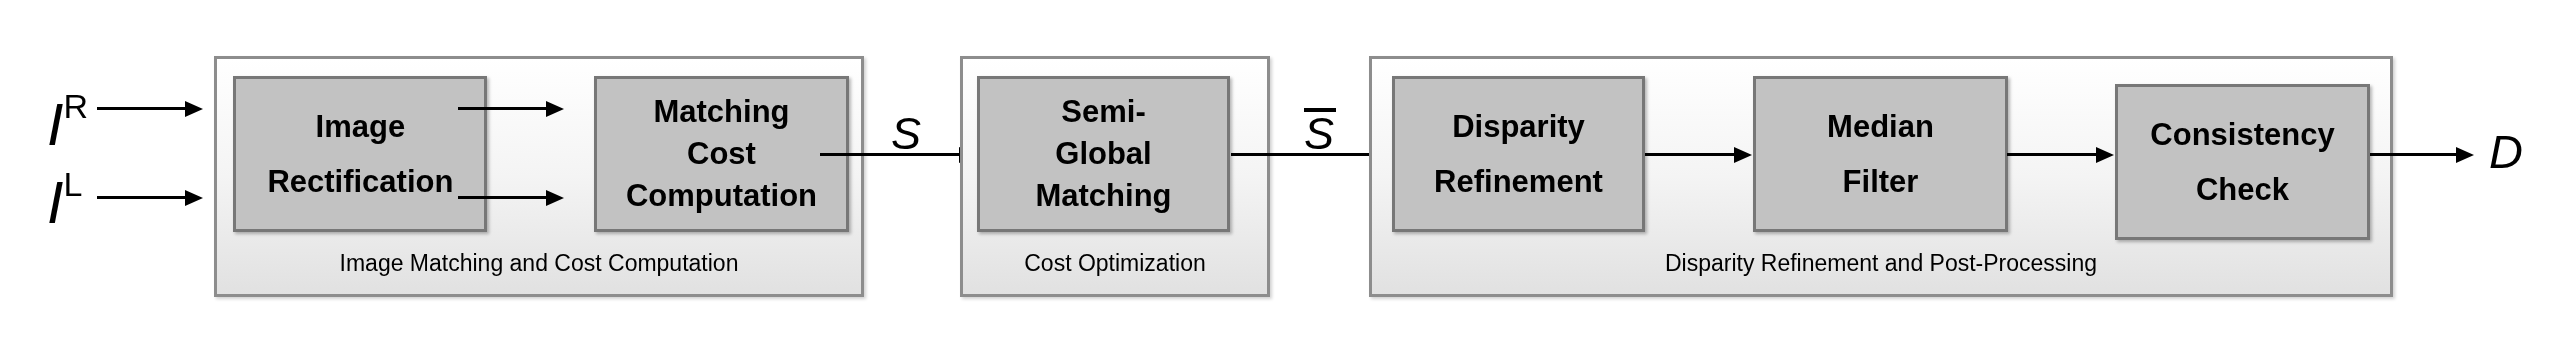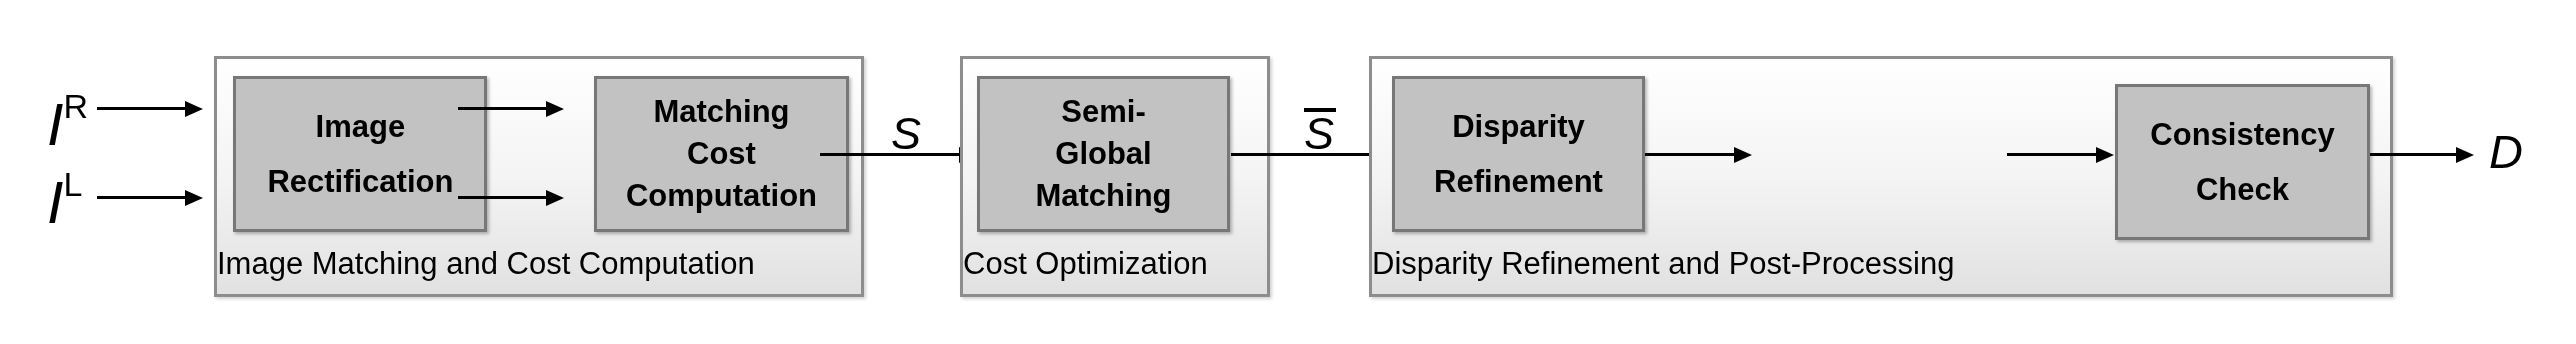--- a/index.html
+++ b/index.html
@@ -23,22 +23,22 @@
     background: linear-gradient(180deg,
       var(--group-fill-top, #ffffff) 0%,
       #f4f4f4 50%,
       var(--group-fill-bottom, #e1e1e1) 100%);
     box-shadow: 1.6px 2.3px 3.1px rgba(0,0,0,0.18);
   }
   .group-caption {
     position: absolute;
     left: 0; right: 0;
     bottom: 12.5px;
-    text-align: left;
-    font-size: 31px;
+    text-align: center;
+    font-size: 23px;
     line-height: 37px;
     white-space: nowrap;
   }
 
   
   .box {
     position: absolute;
     top: 17px;              
     height: 156px;
     box-sizing: border-box;
@@ -162,20 +162,24 @@
   <div class="arrow" style="left:1231px; top:153px; width:143px;"></div>
   <div class="edge-label" style="left:1280px; top:110px;">
     <span class="sym overbar">S</span>
   </div>
 
   <div class="group" style="left:1369px; width:1024px;">
     <div class="box two-line" style="left:20px; width:253px;">
       <span class="box-label">Disparity
 Refinement</span>
     </div>
+    <div class="box two-line" style="left:381px; width:255px;">
+      <span class="box-label">Median
+Filter</span>
+    </div>
     <div class="box two-line" style="left:743px; width:255px;margin-top:8px;">
       <span class="box-label">Consistency
 Check</span>
     </div>
     <div class="group-caption">Disparity Refinement and Post-Processing</div>
   </div>
 
   <div class="arrow" style="left:1645px; top:153px; width:89px;"></div>
   <div class="arrow" style="left:2007px; top:153px; width:89px;"></div>
 

